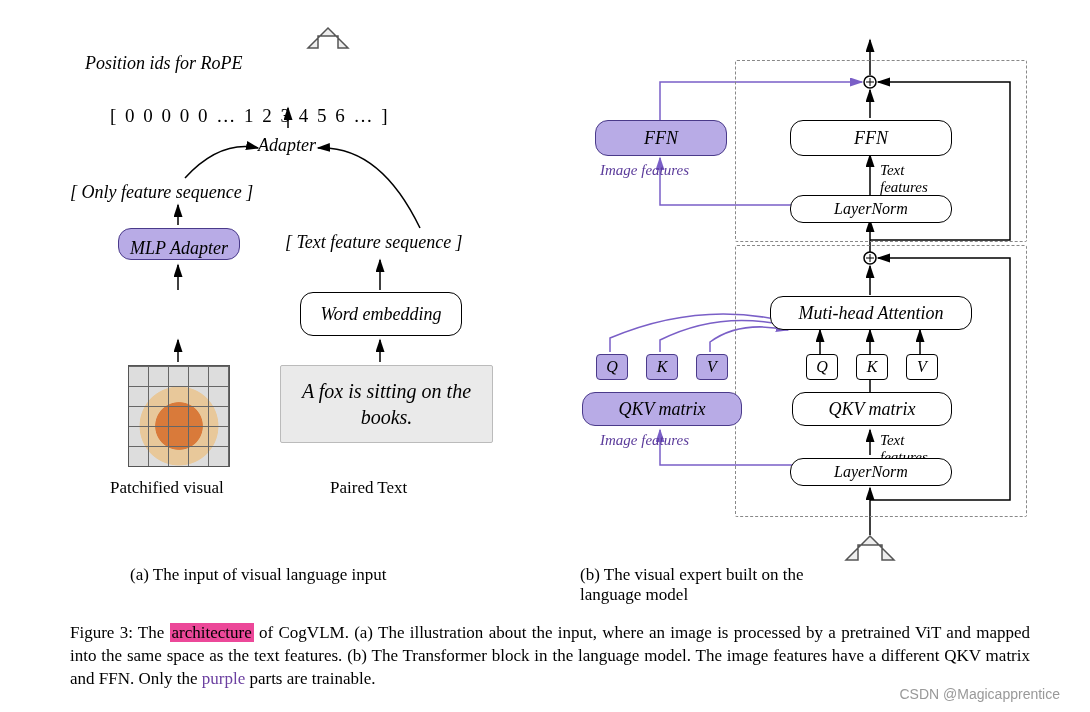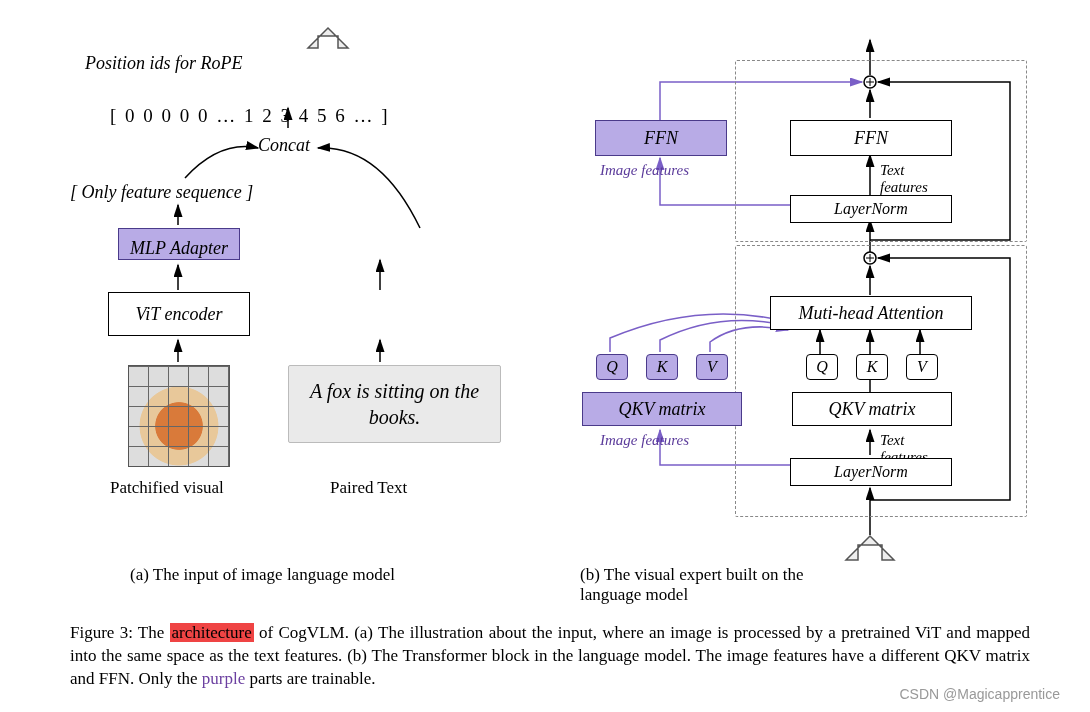--- a/index.html
+++ b/index.html
@@ -13,21 +13,21 @@
     color: #000;
   }
   .figure-area {
     position: relative;
     width: 868px;
     height: 600px;
   }
   .box {
     position: absolute;
     border: 1.5px solid #000;
-    border-radius: 0;
+    border-radius: 13px;
     background: #fff;
     text-align: center;
     font-style: italic;
     display: flex;
     align-items: center;
     justify-content: center;
     font-size: 18px;
   }
   .purple-box {
     background: #b8abe6;
@@ -50,21 +50,21 @@
   .caption {
     position: absolute;
     left: 70px;
     top: 622px;
     width: 960px;
     font-size: 17px;
     line-height: 1.35;
     text-align: justify;
   }
   .caption .fignum { font-weight: normal; }
-  .caption .hl { background: #ef4444; padding: 0 2px; }
+  .caption .hl { background: #ec4899; padding: 0 2px; }
   .caption .purple-text { color: #6b3fa0; }
   .watermark {
     position: absolute;
     right: 30px;
     bottom: 10px;
     font-size: 14px;
     color: #999;
     font-family: Arial, sans-serif;
     font-style: normal;
     margin-top: 23px;
@@ -193,43 +193,44 @@
     <path d="M 810 465 L 660 465 L 660 430" stroke="#7a5fc7" stroke-width="1.5" fill="none" marker-end="url(#arrp)"></path>
 
     <path d="M 858 545 L 882 545 L 882 560 L 894 560 L 870 536 L 846 560 L 858 560 Z" fill="#eee" stroke="#555" stroke-width="1.5"></path>
 
     <line x1="870" y1="535" x2="870" y2="488" stroke="#000" stroke-width="1.5" marker-end="url(#arr)"></line>
   </svg>
 
   <div class="label" style="left:85px; top:53px;">Position ids for RoPE</div>
   <div class="label rope-ids" style="left:110px; top:85px; font-style:normal;">[  0  0  0  0  0  …  1  2  3  4  5  6  …  ]</div>
 
-  <div class="label" style="left:258px; top:135px;">Concat</div>
+  <div class="label" style="left:258px; top:135px;">Adapter</div>
 
   <div class="label" style="left:70px; top:182px;">[ Only feature sequence ]</div>
+  <div class="label" style="left:285px; top:232px;">[ Text  feature sequence ]</div>
 
   <div class="box purple-box" style="left:118px; top:228px; width:120px; height:30px;align-items:flex-end;">
     <span>MLP Adapter</span>
   </div>
 
-  <div class="box" style="left:108px; top:292px; width:140px; height:42px;">
-    <span>ViT encoder</span>
-  </div>
-
+
+  <div class="box" style="left:300px; top:292px; width:160px; height:42px;">
+    <span>Word embedding</span>
+  </div>
 
   <div class="grid-img" style="left:128px; top:365px;"></div>
 
-  <div class="input-text-box" style="position:absolute; left:288px; top:365px; width:175px;font-style:italic;">
+  <div class="input-text-box" style="position:absolute; left:280px; top:365px; width:175px;font-style:italic;">
     <span>A fox is sitting on the books.</span>
   </div>
 
   <div class="label plain-label" style="left:110px; top:478px;">Patchified visual</div>
   <div class="label plain-label" style="left:330px; top:478px;">Paired Text</div>
 
-  <div class="sub-caption" style="left:130px; top:565px;">(a) The input of image language model</div>
+  <div class="sub-caption" style="left:130px; top:565px;">(a) The input of visual language input</div>
 
   <div class="dashed-group" style="left:735px; top:60px; width:290px; height:180px;"></div>
   <div class="dashed-group" style="left:735px; top:245px; width:290px; height:270px;"></div>
 
   <div class="box purple-box" style="left:595px; top:120px; width:130px; height:34px;">
     <span>FFN</span>
   </div>
   <div class="box" style="left:790px; top:120px; width:160px; height:34px;">
     <span>FFN</span>
   </div>

